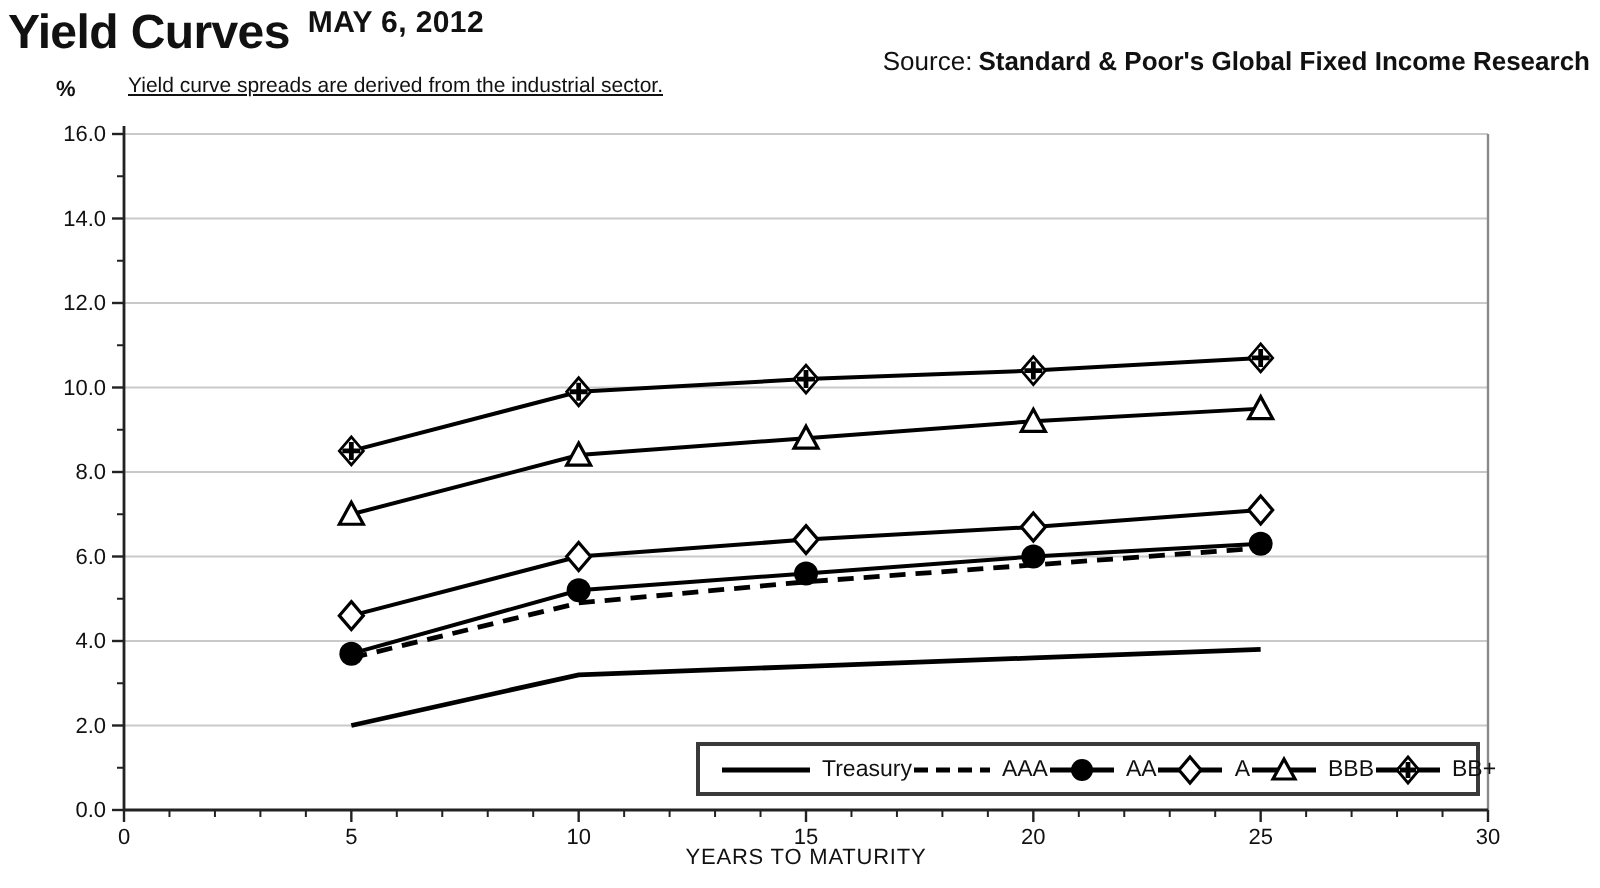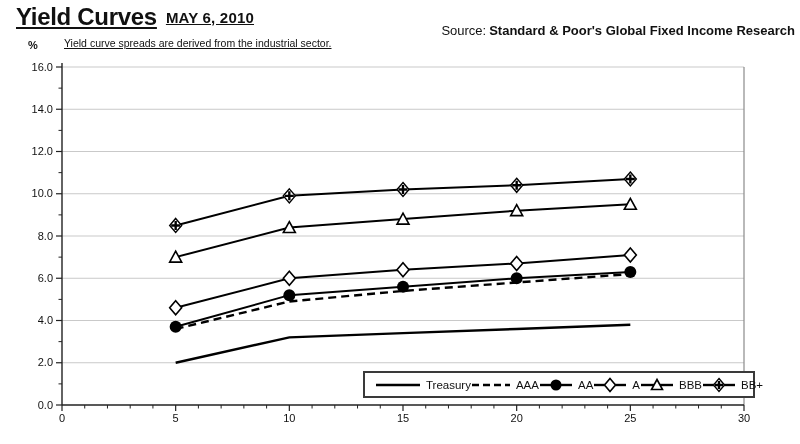--- a/index.html
+++ b/index.html
@@ -1,40 +1,40 @@
 <!DOCTYPE html>
 <html><head>
 <meta charset="utf-8">
 <style>
   html,body{margin:0;padding:0;background:#fff;}
   #app{position:relative;width:800px;height:444px;background:#fff;overflow:hidden;
        font-family:"Liberation Sans",sans-serif;color:#111;}
-  .title-row{position:absolute;left:16px;top:3px;display:flex;align-items:center;gap:9px;text-decoration:underline;}
+  .title-row{position:absolute;left:4px;top:3px;display:flex;align-items:flex-start;gap:9px;}
   .title{font-size:24px;font-weight:bold;letter-spacing:-0.3px;}
   .title-date{font-size:15px;font-weight:bold;letter-spacing:0.2px;}
   .subtitle{position:absolute;left:64px;top:37px;font-size:10.5px;text-decoration:underline;}
   .source{position:absolute;right:5px;top:23px;font-size:13px;white-space:nowrap;}
   .source b{font-weight:bold;margin-left:3px;}
   .pct{position:absolute;left:28px;top:39px;font-size:11px;font-weight:bold;}
   .xlabel{position:absolute;left:62px;width:682px;top:423px;text-align:center;
           font-size:11px;letter-spacing:0.4px;}
   svg#plot{position:absolute;left:0;top:0;}
   .legend{position:absolute;left:348px;top:371px;width:392px;height:27px;box-sizing:border-box;
           border:2px solid #3a3a3a;background:#fff;display:flex;align-items:center;
-          justify-content:space-between;padding:0 10px;margin-left:15px;}
+          justify-content:space-between;padding:0 10px;}
   .legend-item{display:flex;align-items:center;gap:5px;font-size:11.5px;white-space:nowrap;}
   text{font-family:"Liberation Sans",sans-serif;}
 </style>
 </head>
 <body>
 
 <div id="app">
   <div class="title-row">
     <span class="title">Yield Curves</span>
-    <span class="title-date">MAY 6, 2010</span>
+    <span class="title-date">MAY 6, 2012</span>
   </div>
   <div class="source"><span>Source:</span><b>Standard &amp; Poor's Global Fixed Income Research</b></div>
   <div class="subtitle">Yield curve spreads are derived from the industrial sector.</div>
   <div class="pct">%</div>
 
   <svg id="plot" width="800" height="444">
       <g>
         <line x1="62" x2="744" y1="362.75" y2="362.75" stroke="#c9c9c9" stroke-width="1"></line>
         <line x1="62" x2="744" y1="320.5" y2="320.5" stroke="#c9c9c9" stroke-width="1"></line>
         <line x1="62" x2="744" y1="278.25" y2="278.25" stroke="#c9c9c9" stroke-width="1"></line>
@@ -147,20 +147,21 @@
         <path d="M289.3333333333333 191.36249999999998 V200.36249999999998 M284.8333333333333 195.86249999999998 H293.8333333333333" stroke="#000000" stroke-width="2.4" fill="none"></path>
         <path d="M403 182.525 L409 189.525 L403 196.525 L397 189.525 Z" fill="#fff" stroke="#000000" stroke-width="1.4"></path>
         <path d="M403 185.025 V194.025 M398.5 189.525 H407.5" stroke="#000000" stroke-width="2.4" fill="none"></path>
         <path d="M516.6666666666666 178.29999999999998 L522.6666666666666 185.29999999999998 L516.6666666666666 192.29999999999998 L510.66666666666663 185.29999999999998 Z" fill="#fff" stroke="#000000" stroke-width="1.4"></path>
         <path d="M516.6666666666666 180.79999999999998 V189.79999999999998 M512.1666666666666 185.29999999999998 H521.1666666666666" stroke="#000000" stroke-width="2.4" fill="none"></path>
         <path d="M630.3333333333334 171.9625 L636.3333333333334 178.9625 L630.3333333333334 185.9625 L624.3333333333334 178.9625 Z" fill="#fff" stroke="#000000" stroke-width="1.4"></path>
         <path d="M630.3333333333334 174.4625 V183.4625 M625.8333333333334 178.9625 H634.8333333333334" stroke="#000000" stroke-width="2.4" fill="none"></path>
       </g>
     </svg>
 
+  <div class="xlabel">YEARS TO MATURITY</div>
   <div class="legend" id="legend">
       <span class="legend-item">
         <svg width="46" height="16">
           <line x1="1" x2="45" y1="8" y2="8" stroke="#000000" stroke-width="2.4"></line>
         </svg>
         <span>Treasury</span>
       </span>
       <span class="legend-item">
         <svg width="40" height="16">
           <line x1="1" x2="39" y1="8" y2="8" stroke="#000000" stroke-width="2.4" stroke-dasharray="7,4"></line>

